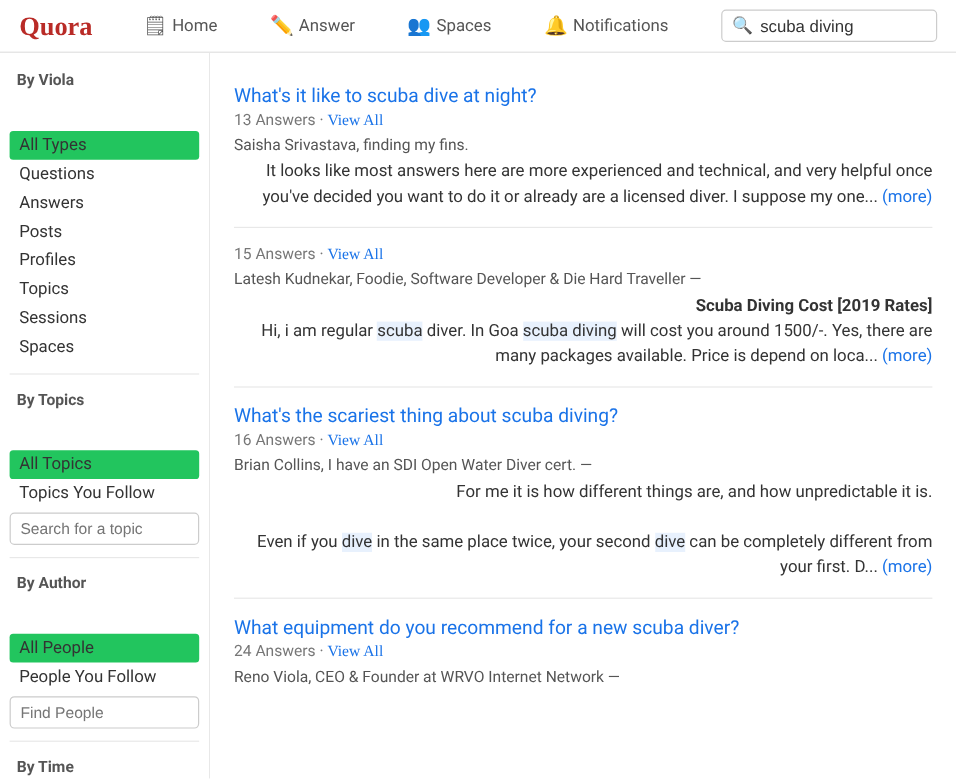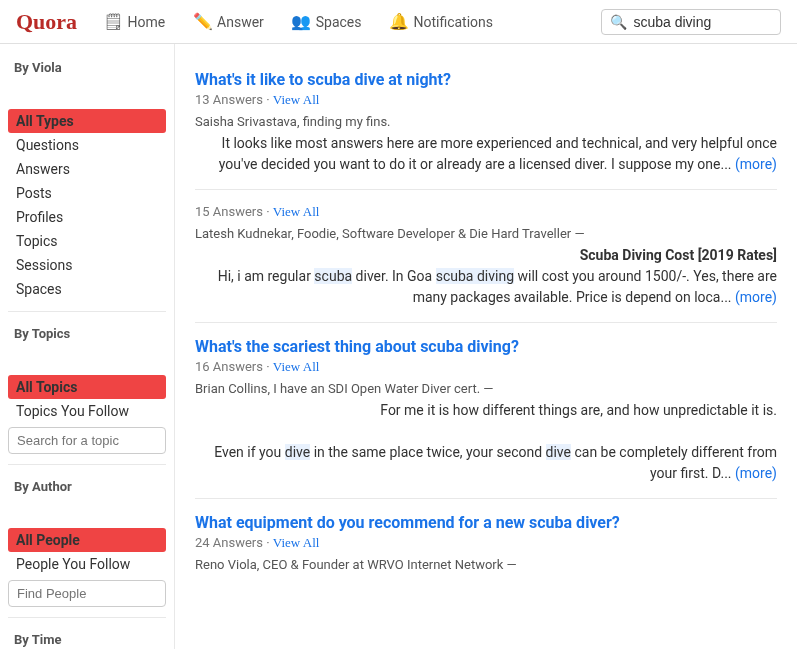--- a/index.html
+++ b/index.html
@@ -5,21 +5,21 @@
     * { box-sizing: border-box; margin: 0; padding: 0; }
     body { font-family: -apple-system, BlinkMacSystemFont, 'Segoe UI', Roboto, sans-serif; font-size: 14px; color: #333; background: #fff; width: 797px; }
 
     
     .header {
       display: flex;
       align-items: center;
       padding: 0 16px;
       height: 44px;
       border-bottom: 1px solid #e0e0e0;
-      gap: 8px;
+      gap: 24px;
     }
     .logo {
       font-size: 22px;
       font-weight: bold;
       color: #b92b27;
       font-family: Georgia, serif;
       margin-right: 8px;
     }
     .nav-item {
       display: flex;
@@ -79,22 +79,22 @@
     .sidebar-item {
       display: block;
       padding: 4px 8px;
       font-size: 14px;
       color: #333;
       cursor: pointer;
       border-radius: 3px;
       text-decoration: none;
     }
     .sidebar-item.active {
-      background: #ef4444;
-      font-weight: 700;
+      background: #22c55e;
+      font-weight: 400;
       margin-top: 34px;
     }
     .sidebar-input {
       width: 100%;
       border: 1px solid #ccc;
       border-radius: 4px;
       padding: 5px 8px;
       font-size: 13px;
       color: #ef4444;
       margin-top: 4px;
@@ -113,21 +113,21 @@
       overflow-y: auto;
     }
     .result-item {
       border-bottom: 1px solid #e8e8e8;
       padding: 14px 0;
     }
     .result-item:last-child { border-bottom: none; }
     .result-title {
       font-size: 16px;
       color: #1a73e8;
-      font-weight: 700;
+      font-weight: 400;
       text-decoration: none;
       display: block;
       margin-bottom: 3px;
       cursor: pointer;
     }
     .result-title .highlight { color: #1a73e8; }
     .result-meta {
       font-size: 13px;
       color: #777;
       margin-bottom: 6px;

